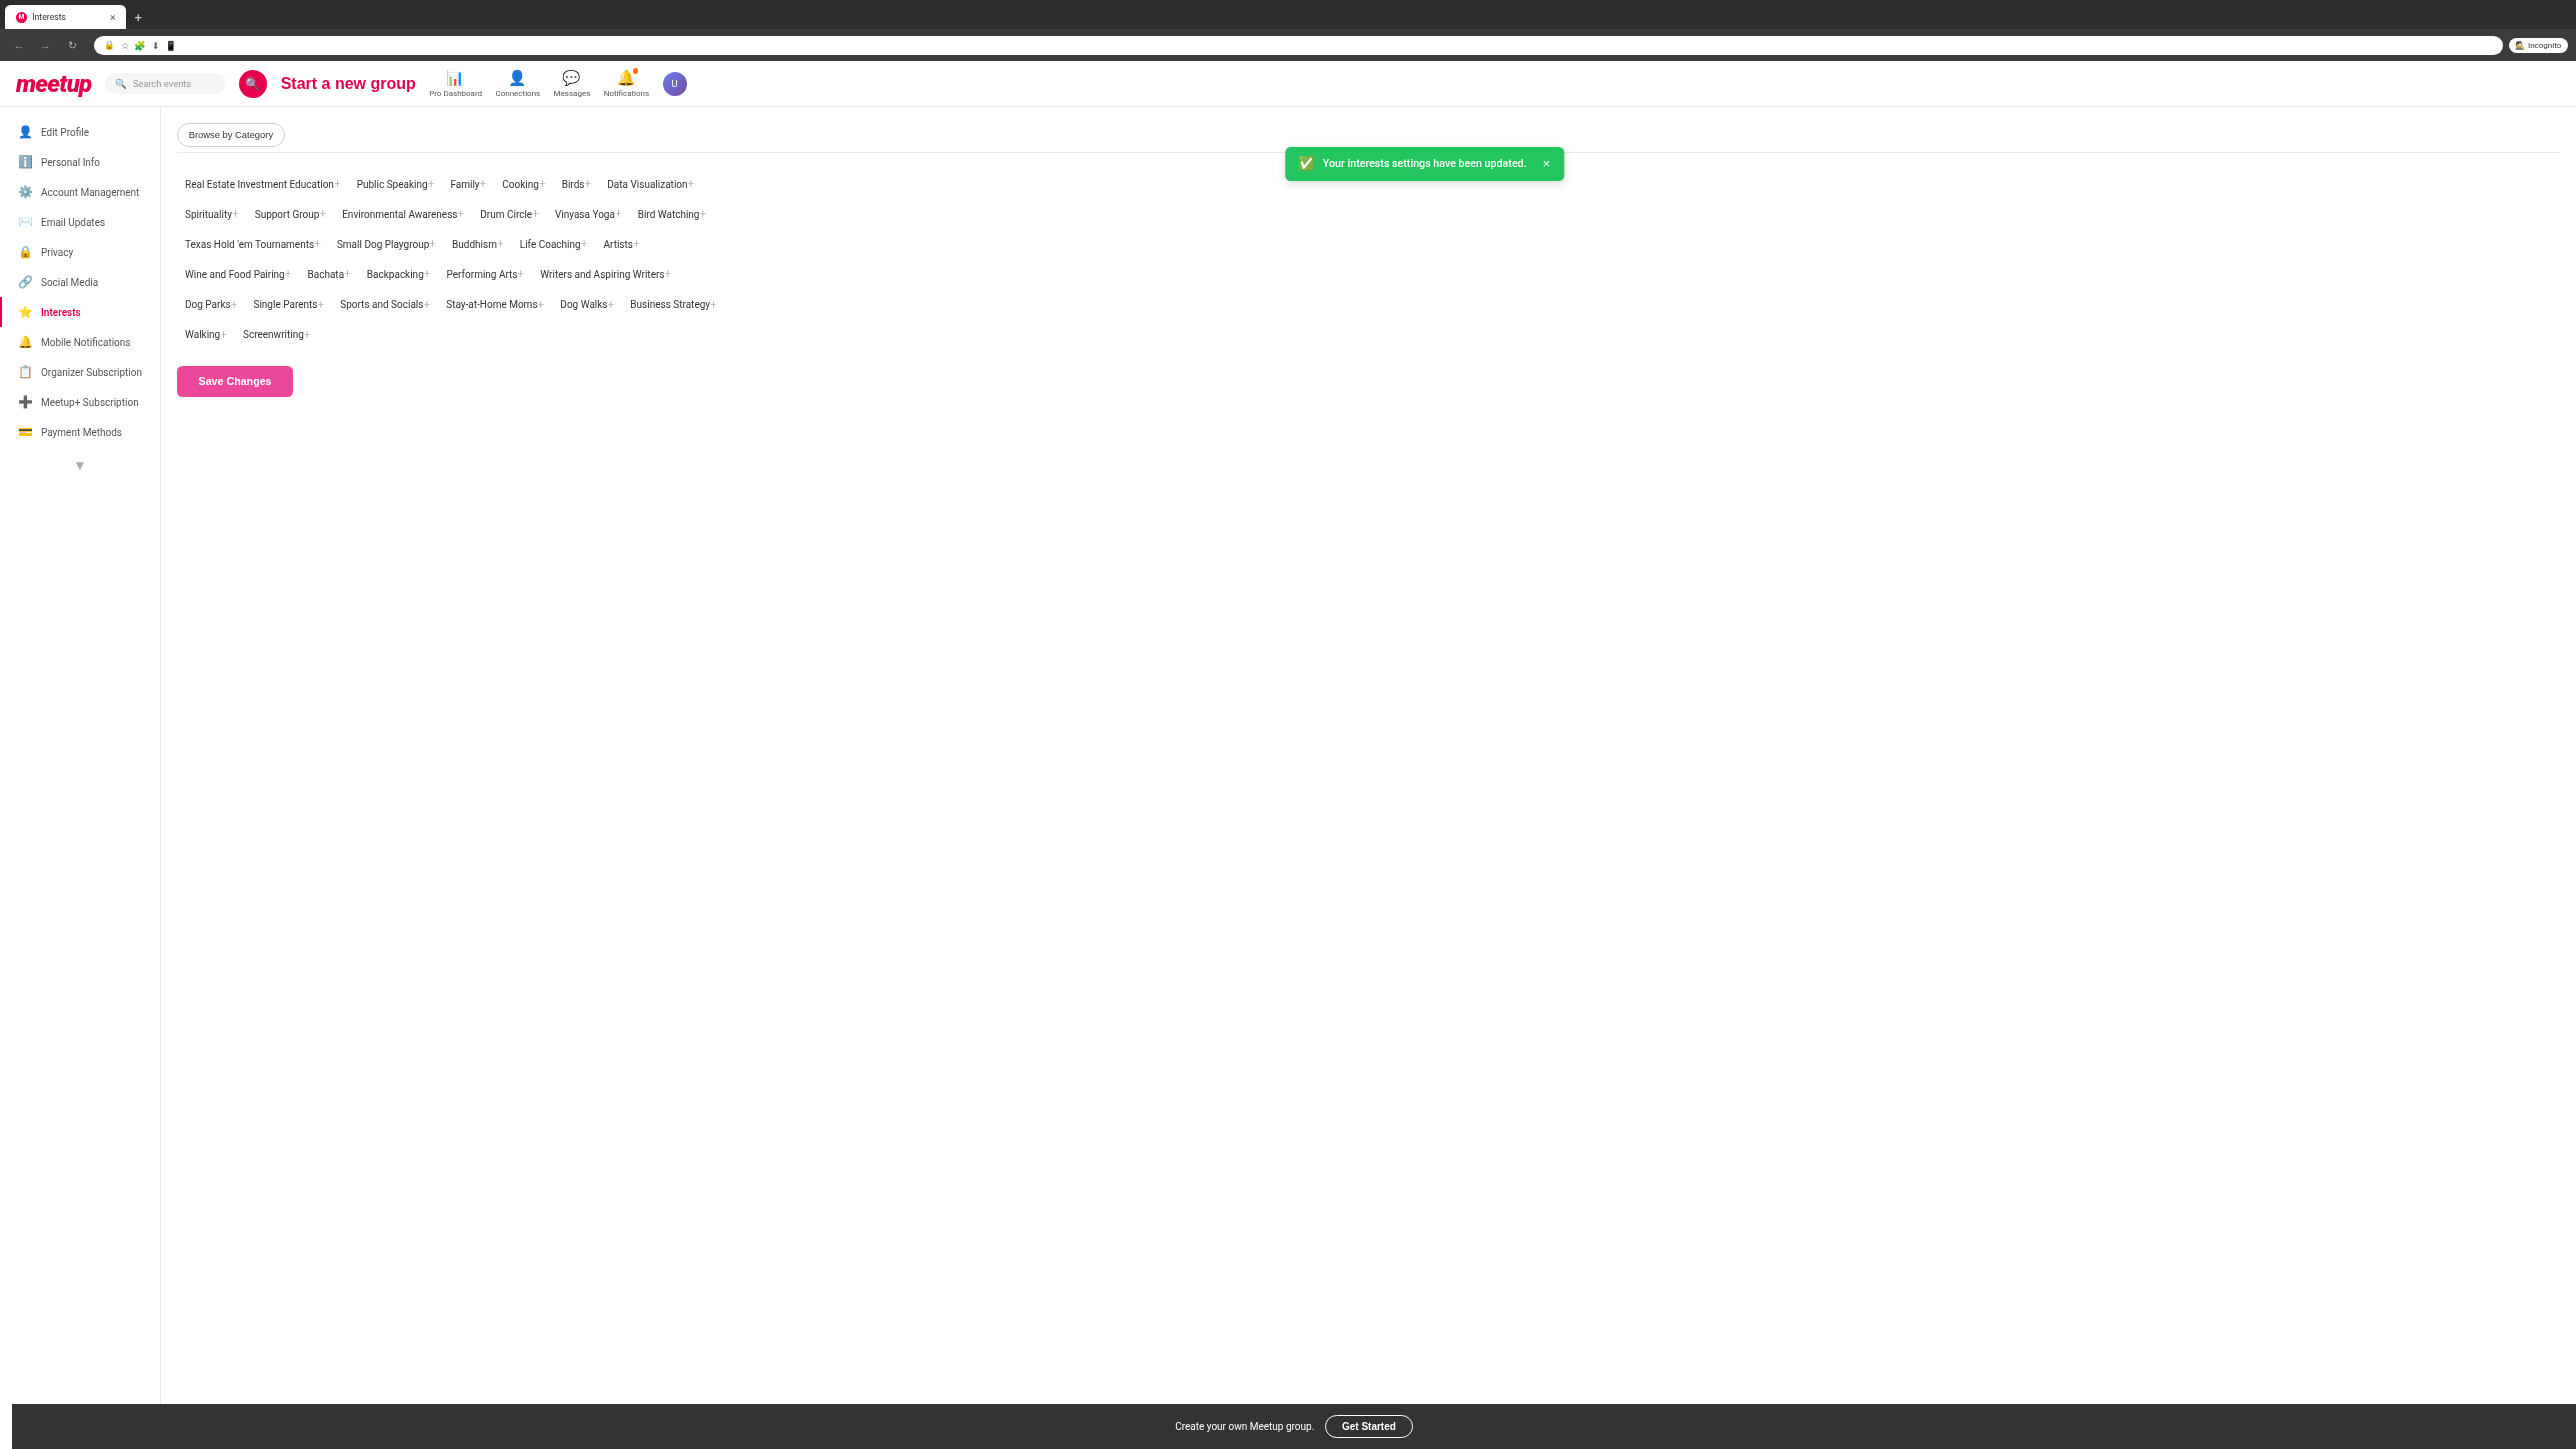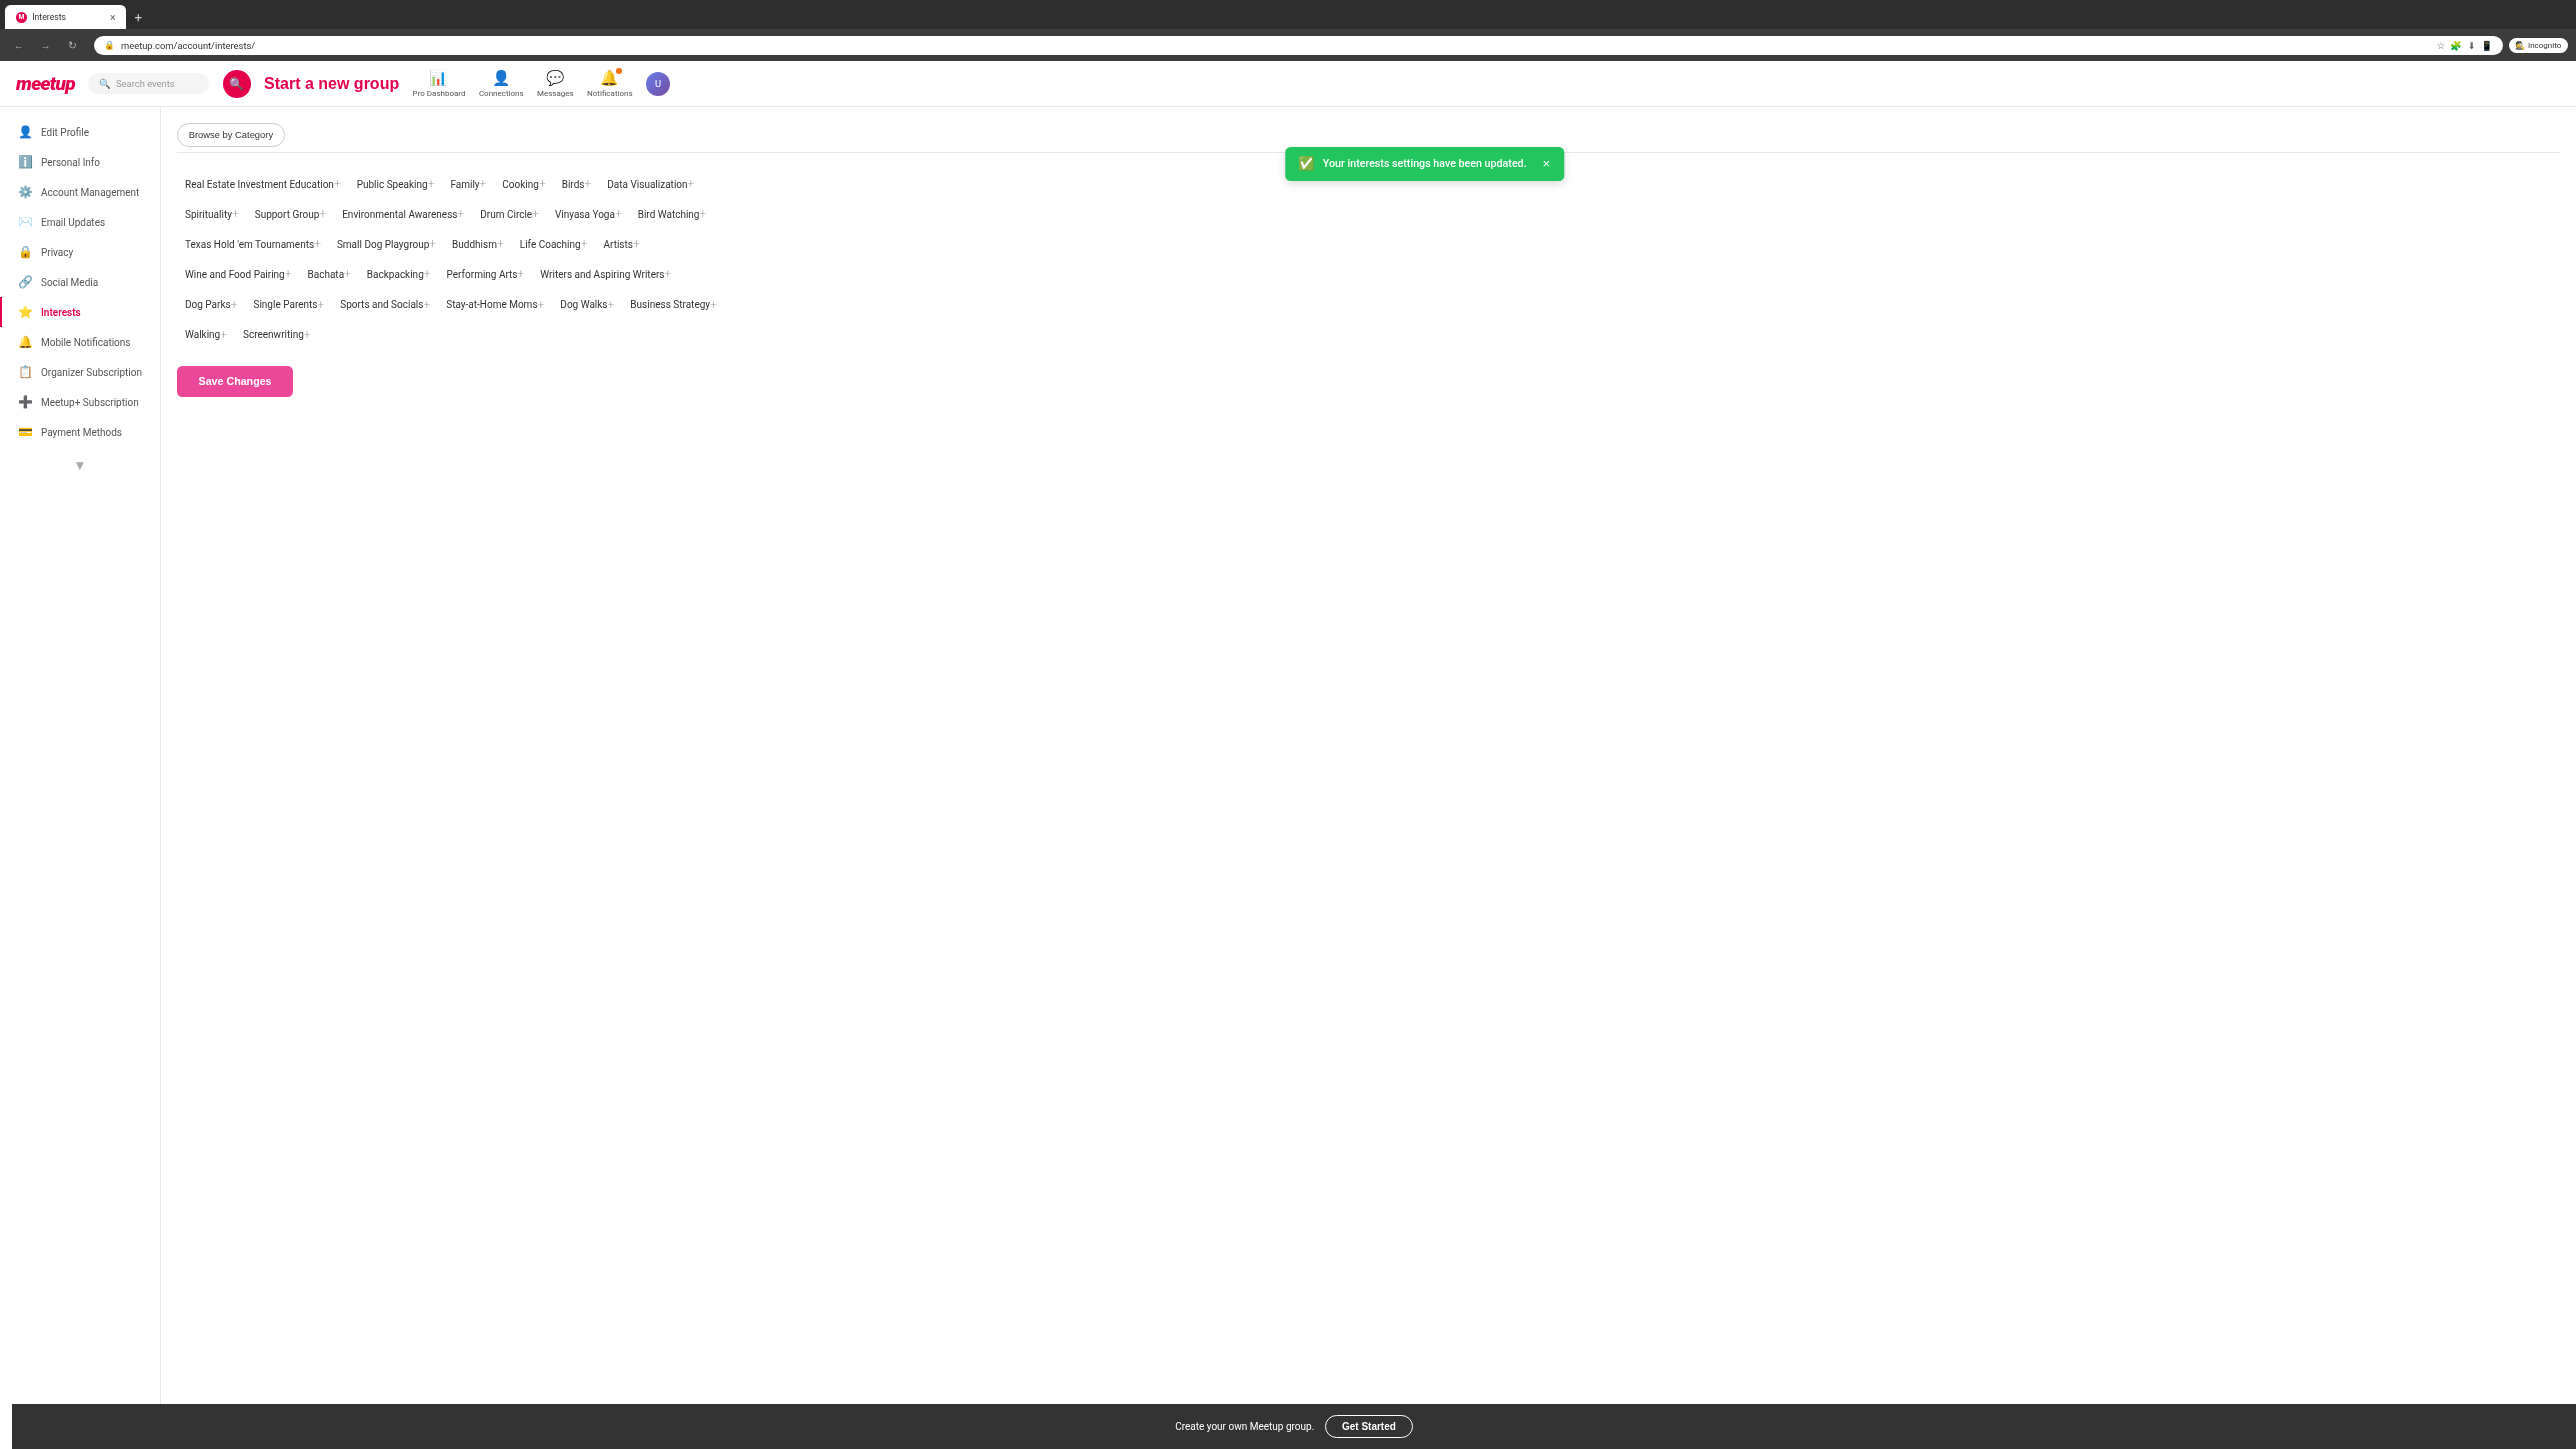--- a/index.html
+++ b/index.html
@@ -17,21 +17,21 @@
     .browser-controls { display: flex; align-items: center; gap: 5.4px; padding: 5.4px 8px; background: #3c3c3c; }
     .ctrl-btn { width: 21.5px; height: 21.5px; border-radius: 50%; display: flex; align-items: center; justify-content: center; color: #aaa; font-size: 10.7px; cursor: pointer; }
     .address-bar { flex: 1; background: #fff; border-radius: 13.4px; padding: 4px 10.7px; font-size: 9.4px; color: #333; display: flex; align-items: center; gap: 5.4px; }
     .address-text { flex: 1; }
     .address-icons { display: flex; gap: 5.4px; color: #666; }
     .browser-action-icons { display: flex; align-items: center; gap: 5.4px; color: #ccc; font-size: 12px; }
     .incognito-badge { background: #fff; color: #333; border-radius: 8px; padding: 2.7px 6.7px; font-size: 8px; display: flex; align-items: center; gap: 2.7px; }
 
     
     .meetup-header { display: flex; align-items: center; padding: 8px 16px; border-bottom: 0.7px solid #e8e8e8; gap: 13.4px; }
-    .meetup-logo { color: #e5004c; font-size: 19px; font-weight: 900; font-style: italic; letter-spacing: -0.7px; }
+    .meetup-logo { color: #e5004c; font-size: 24px; font-weight: 900; font-style: italic; letter-spacing: -0.7px; }
     .search-bar { display: flex; align-items: center; background: #f5f5f5; border-radius: 16px; padding: 5.4px 10.7px; gap: 5.4px; color: #666; font-size: 9.4px; min-width: 121px; }
     .location-area { flex: 1; text-align: center; font-size: 10.7px; font-weight: 600; color: #333; }
     .search-btn { background: #e5004c; color: #fff; border: none; border-radius: 50%; width: 28px; height: 28px; font-size: 12px; cursor: pointer; display: flex; align-items: center; justify-content: center; }
     .start-group-btn { background: transparent; border: none; color: #e5004c; font-size: 16px; font-weight: 600; cursor: pointer; white-space: nowrap; }
     .nav-icons { display: flex; align-items: center; gap: 13.4px; }
     .nav-icon-item { display: flex; flex-direction: column; align-items: center; gap: 1.3px; cursor: pointer; color: #555; }
     .nav-icon-item .icon { font-size: 14.8px; position: relative; }
     .nav-icon-item .label { font-size: 8px; }
     .notification-dot { position: absolute; top: -1.3px; right: -2.7px; width: 5.4px; height: 5.4px; background: #f97316; border-radius: 50%; }
     .avatar { width: 24px; height: 24px; border-radius: 50%; background: linear-gradient(135deg, #667eea, #764ba2); display: flex; align-items: center; justify-content: center; color: #fff; font-size: 9.4px; cursor: pointer; }
@@ -83,21 +83,20 @@
     <span class="new-tab-btn">+</span>
   </div>
   <div class="browser-controls">
     <div style="display:flex;gap:5.4px;margin-right:5.4px;">
       <span class="ctrl-btn">←</span>
       <span class="ctrl-btn">→</span>
       <span class="ctrl-btn">↻</span>
     </div>
     <div class="address-bar">
       <span style="color:#666;font-size:8.7px;">🔒</span>
-      <span class="address-text">meetup.com/account/interests/</span>
       <div class="address-icons">
         <span>☆</span>
         <span>🧩</span>
         <span>⬇</span>
         <span>📱</span>
       </div>
     </div>
     <div class="browser-action-icons">
       <div class="incognito-badge">
         <span>🕵️</span>

